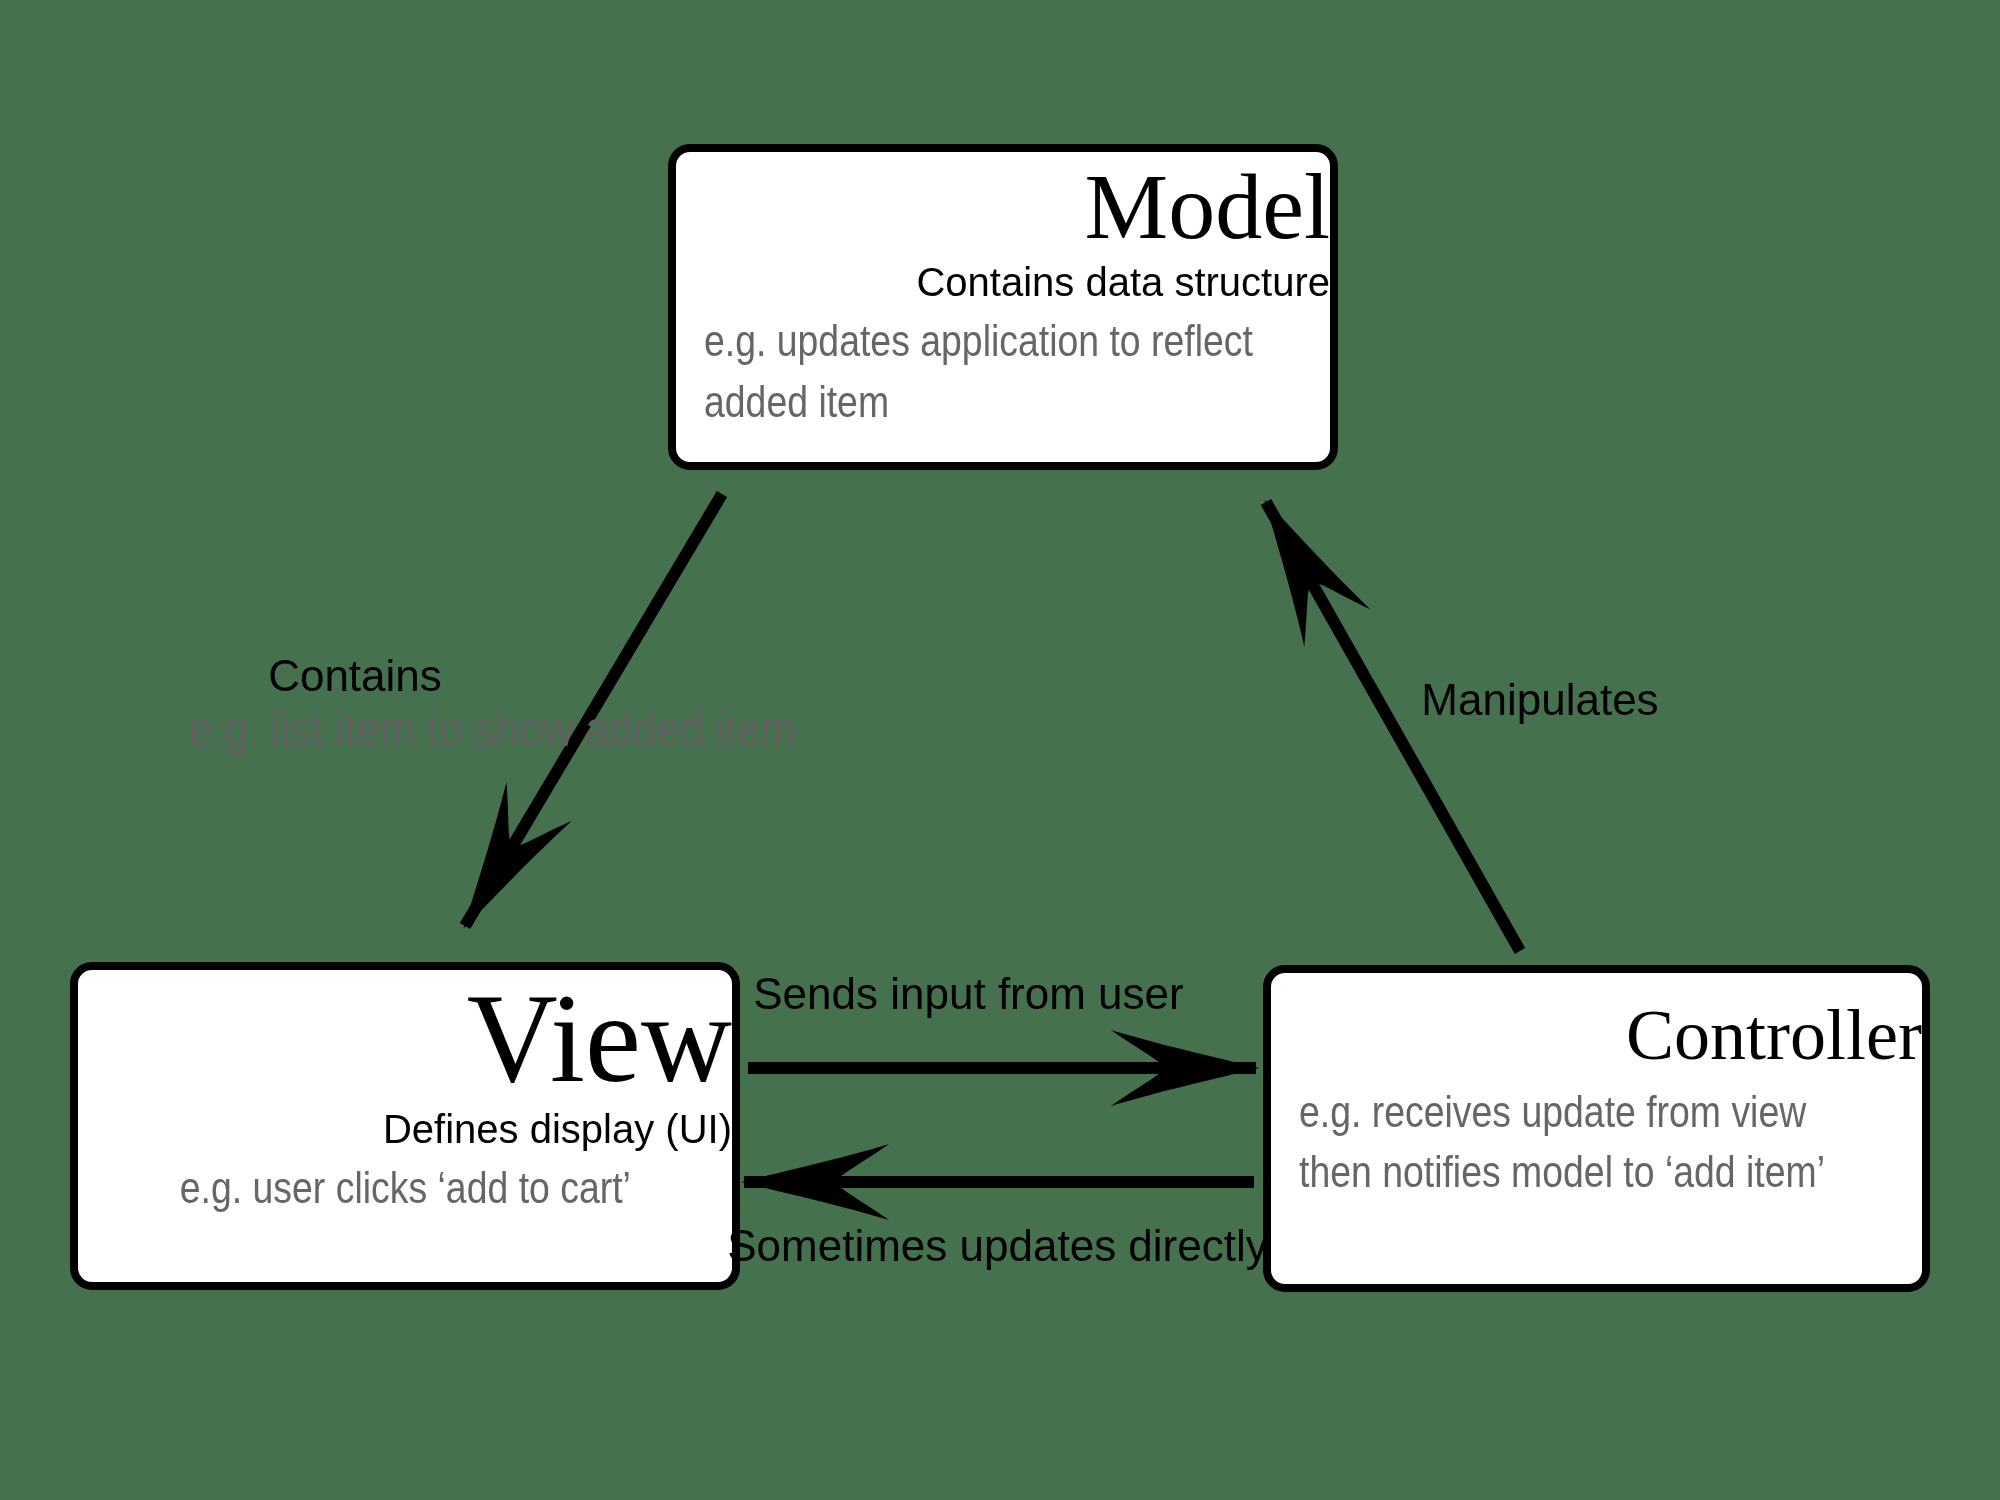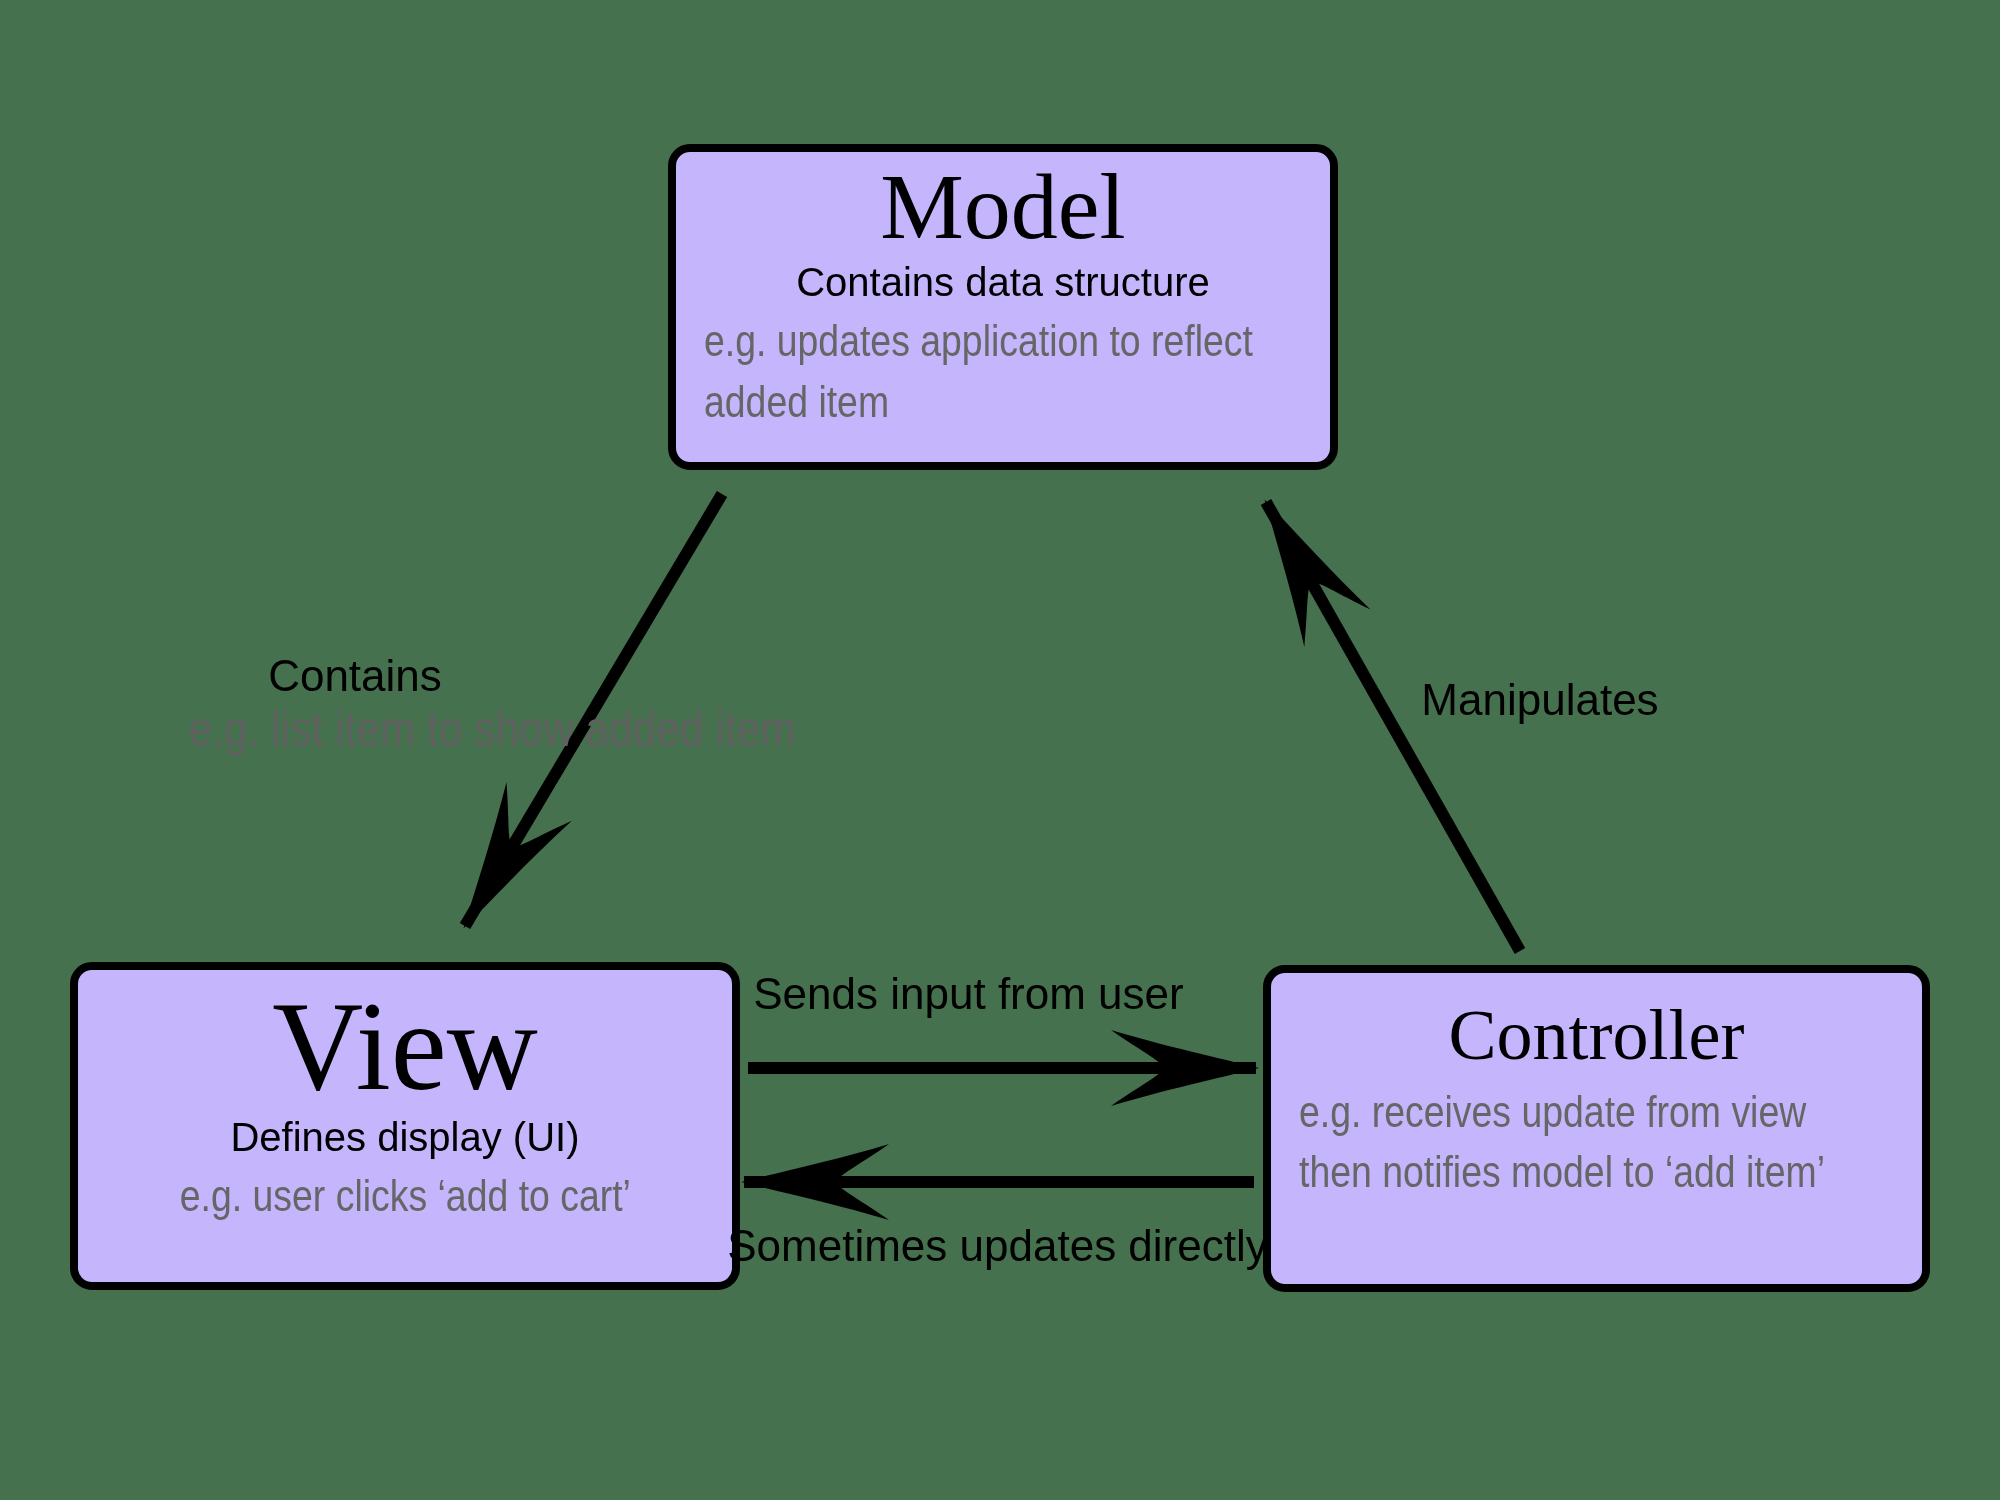--- a/index.html
+++ b/index.html
@@ -7,29 +7,29 @@
     position:relative;
     width:2000px;height:1500px;
     background:#46714E;
     overflow:hidden;
     font-family:"Liberation Sans", sans-serif;
   }
   #arrow-layer{position:absolute;left:0;top:0;width:2000px;height:1500px;}
 
   .box{
     position:absolute;
-    background:#c4b5fd;
+    background:#ffffff;
     border:8px solid #000;
     border-radius:22px;
     box-sizing:border-box;
-    display:flex;flex-direction:column;align-items:center;
+    display:flex;flex-direction:column;align-items:flex-end;
     color:#000;
   }
   #model-box{left:668px;top:144px;width:670px;height:326px;padding-top:2px;}
-  #view-box{left:70px;top:962px;width:670px;height:328px;padding-top:14px;}
+  #view-box{left:70px;top:962px;width:670px;height:328px;padding-top:6px;}
   #controller-box{left:1263px;top:965px;width:667px;height:327px;padding-top:22px;}
 
   .box-title{font-family:"Liberation Serif", serif;line-height:1.12;white-space:nowrap;}
   #model-box .box-title{font-size:94px;}
   #view-box .box-title{font-size:126px;line-height:1.0;}
   #controller-box .box-title{font-size:72px;}
 
   .box-subtitle{font-size:40px;line-height:1.15;white-space:nowrap;}
   #view-box .box-subtitle{margin-top:4px;}
 

